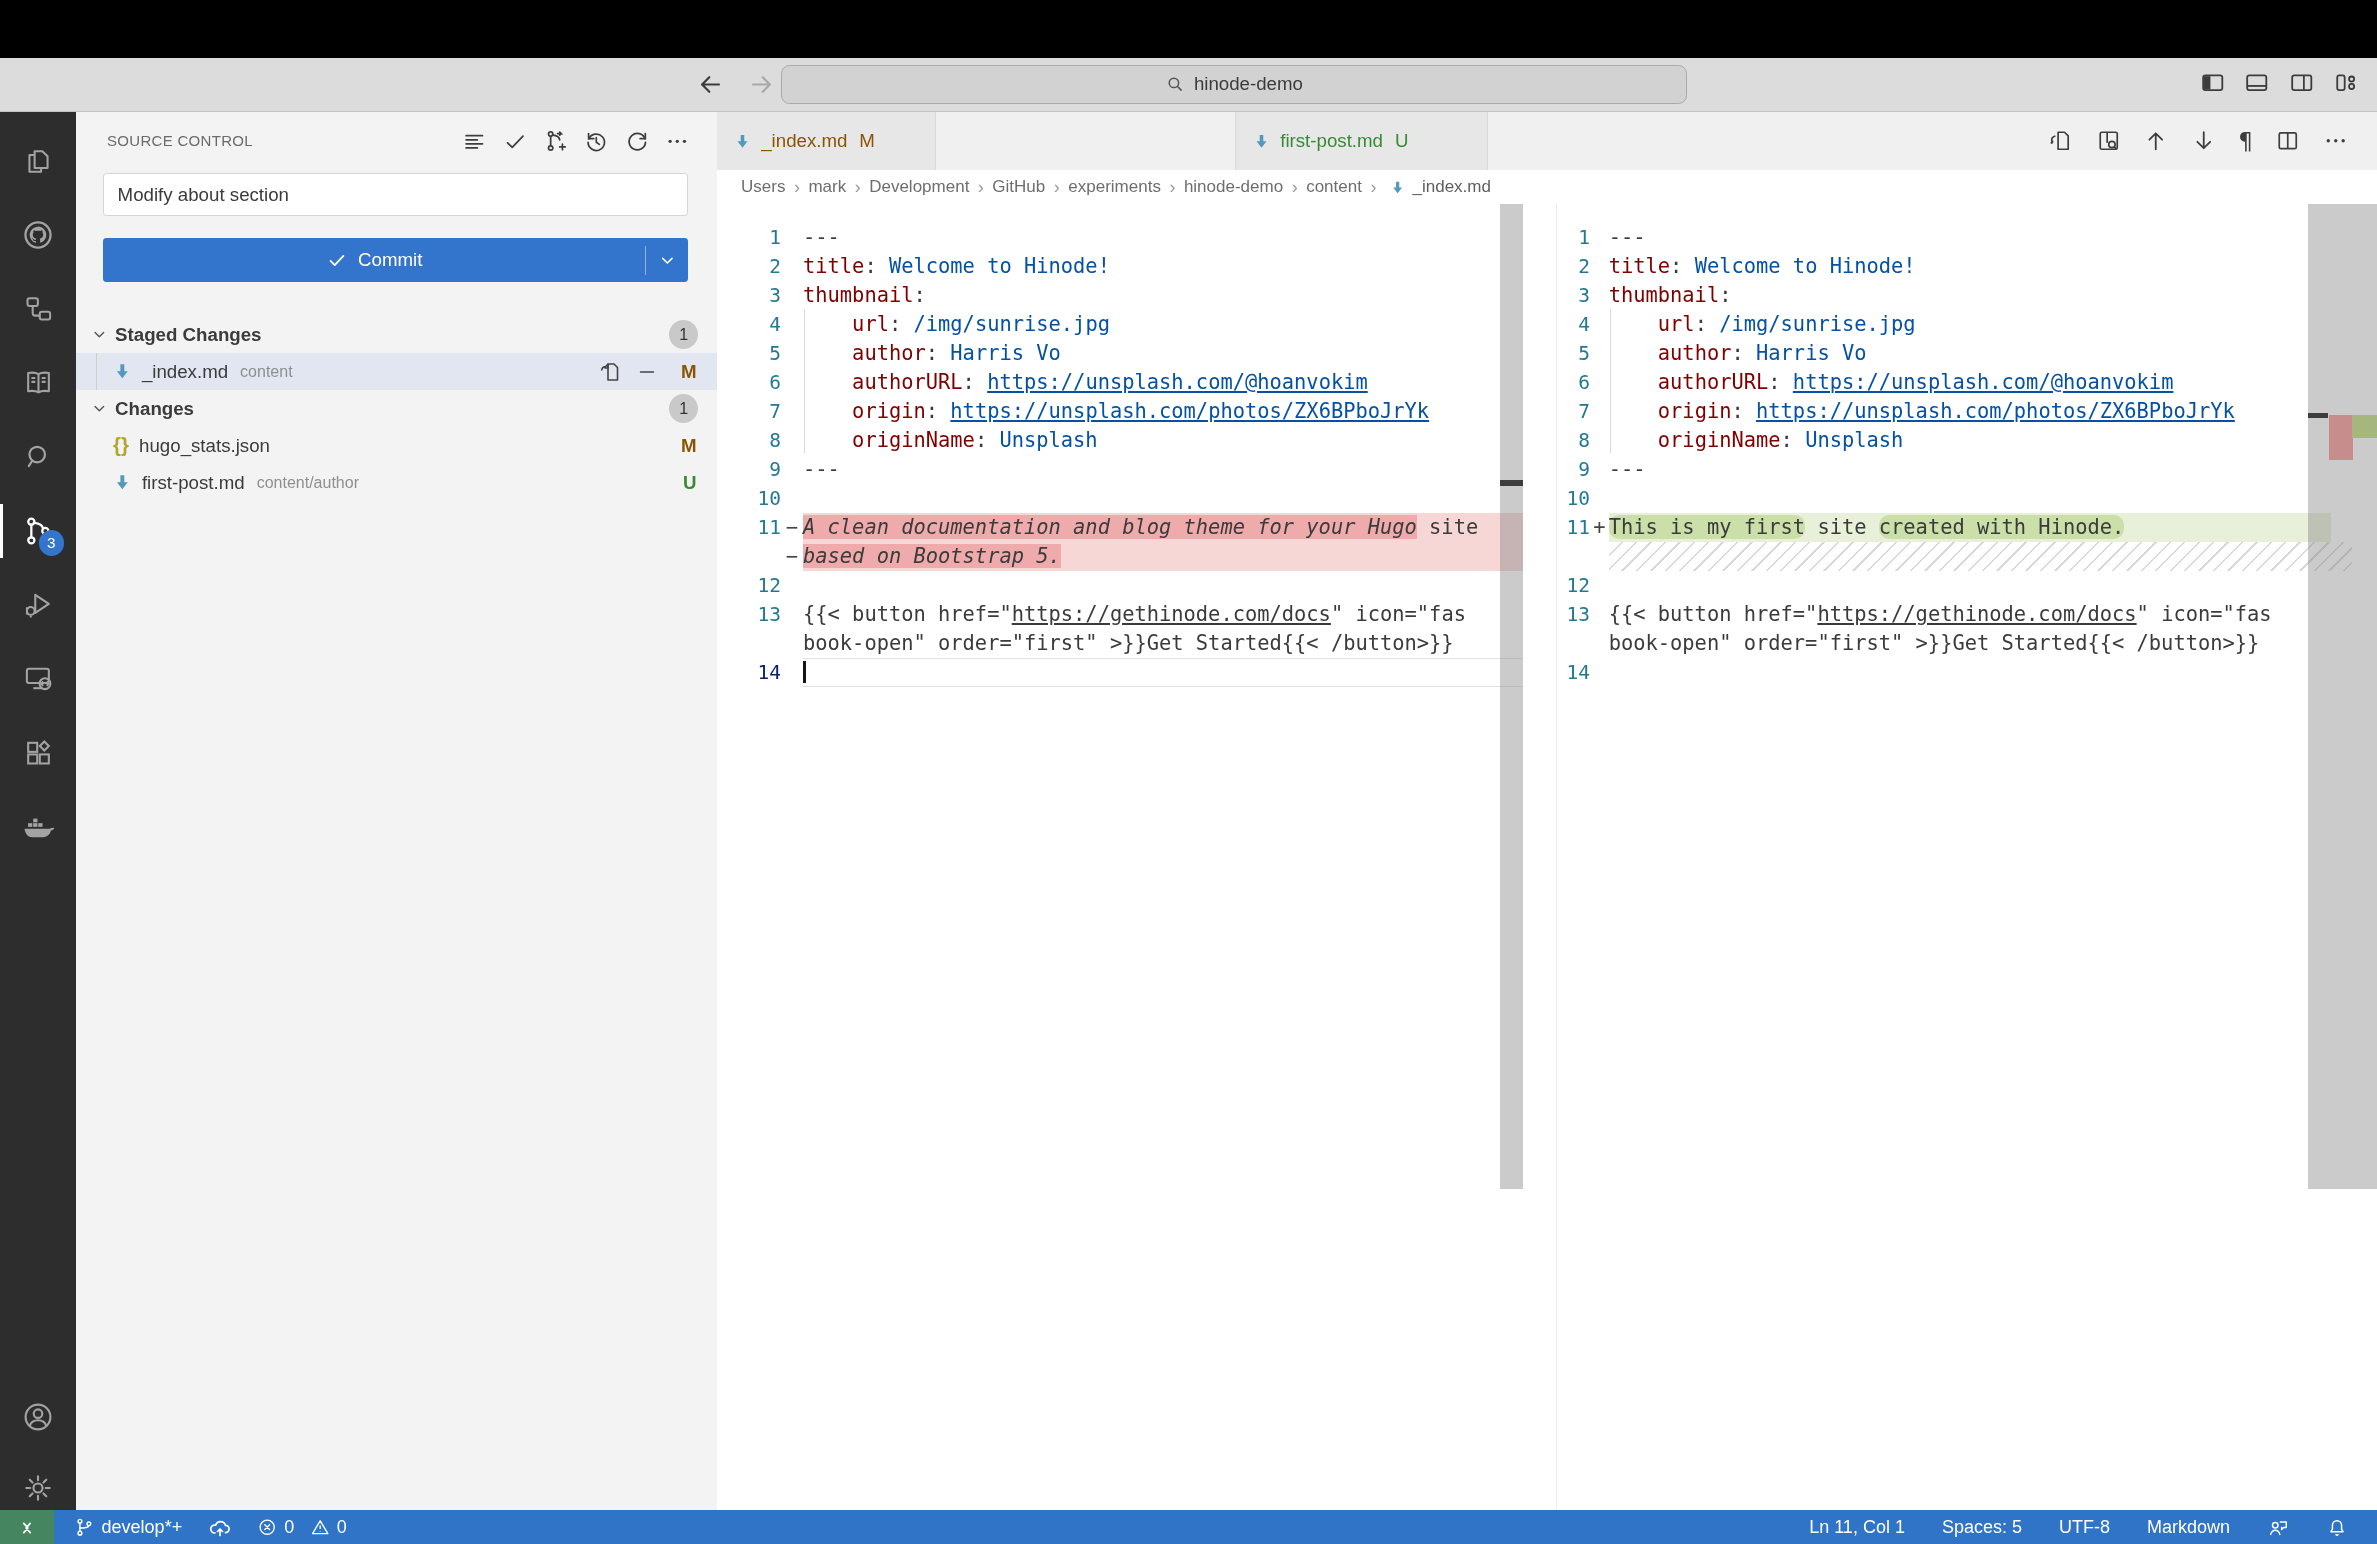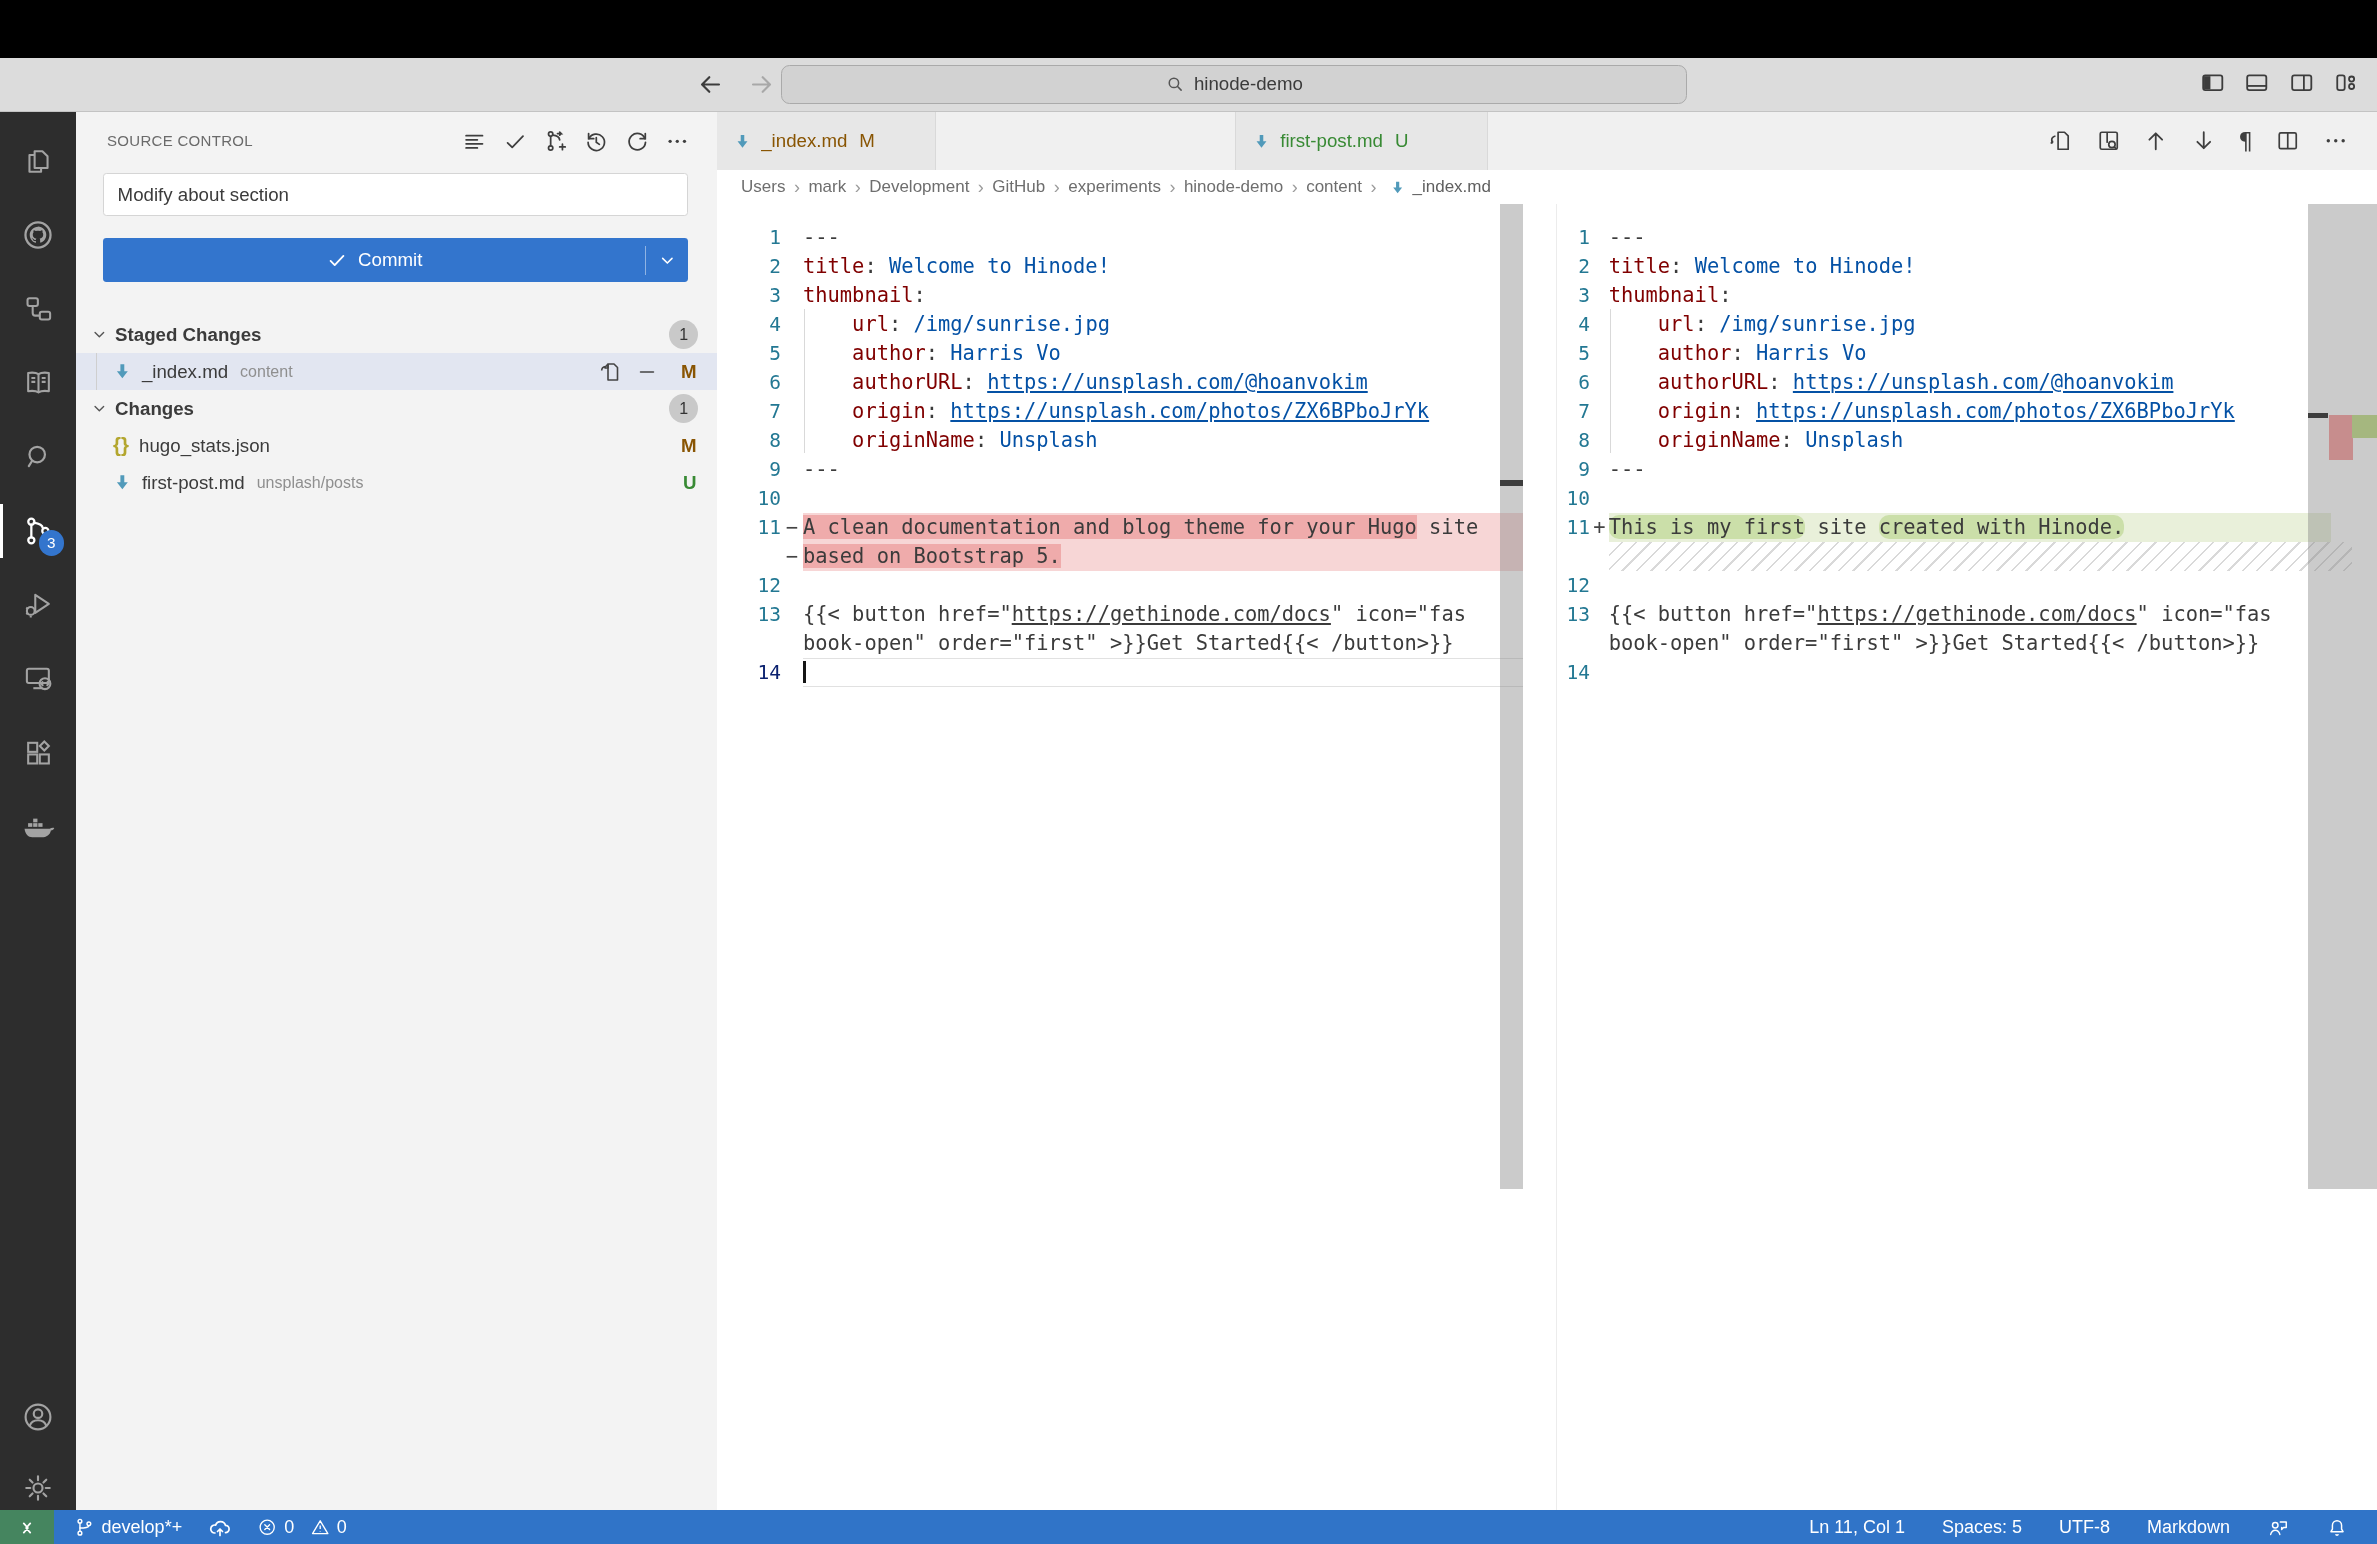--- a/index.html
+++ b/index.html
@@ -73,21 +73,21 @@
   .pane-right .num{width:32px;}
   .sign{width:22px;text-align:center;color:#444;flex:none;}
   .pane-right .sign{width:18.7px;}
   .code{flex:1 1 auto;position:relative;}
   .bg-del .code{background:var(--del-line);}
   .bg-ins .code{flex:0 0 722px;background:var(--ins-line);}
   .t-k{color:#800000;}
   .t-v{color:#0451a5;margin-top:33px;}
   .t-lv{color:#0451a5;text-decoration:underline;}
   .t-lk{color:#3b3b3b;text-decoration:underline;}
-  .t-ds{background:var(--del-word);}
+  .t-ds{background:var(--del-word);font-style:italic;}
   .t-is{background:var(--ins-word);border-radius:10px;}
   .cur .code{box-shadow:inset 0 0.8px 0 #d8d8d8,inset 0 -0.8px 0 #d8d8d8;}
   .cur .num{color:#0b216f;}
   .caret{display:inline-block;width:2.5px;height:22px;background:#151515;margin-top:3.4px;}
   .hatchrow .code{flex:0 0 743px;background:repeating-linear-gradient(135deg,#ffffff 0 8.5px,#d9d9d9 8.5px 10.2px);}
   .iguide-code{position:absolute;width:0.8px;background:#d9d9d9;top:105px;height:144px;}
   .vslider{position:absolute;top:0;height:985px;background:rgba(130,130,130,.42);}
   .ovr-dash{position:absolute;background:#3d3d3d;}
   .ovr-red{position:absolute;left:1612px;top:211px;width:24px;height:45px;background:#c78d8d;}
   .ovr-green{position:absolute;left:1635px;top:211px;width:24.6px;height:23px;background:#a5b77f;}
@@ -368,21 +368,21 @@
         <span class="fstatus st-m">M</span>
       </div>
 
       <div class="trow frow">
         <span>
             <svg width="18.7" height="20.4" viewBox="0 0 24 24">
               <path fill="var(--mdicon)" d="M9.5 3h5v9H19l-7 9-7-9h4.5z"></path>
             </svg>
           </span>
         <span class="fname">first-post.md</span>
-        <span class="fpath">unsplash/posts</span>
+        <span class="fpath">content/author</span>
         <span class="fstatus st-u">U</span>
       </div>
     </div>
   </aside>
 
   <section class="editor">
     <div class="tabbar">
       <div class="tab tab1">
         <span>
             <svg width="17" height="18.7" viewBox="0 0 24 24">

